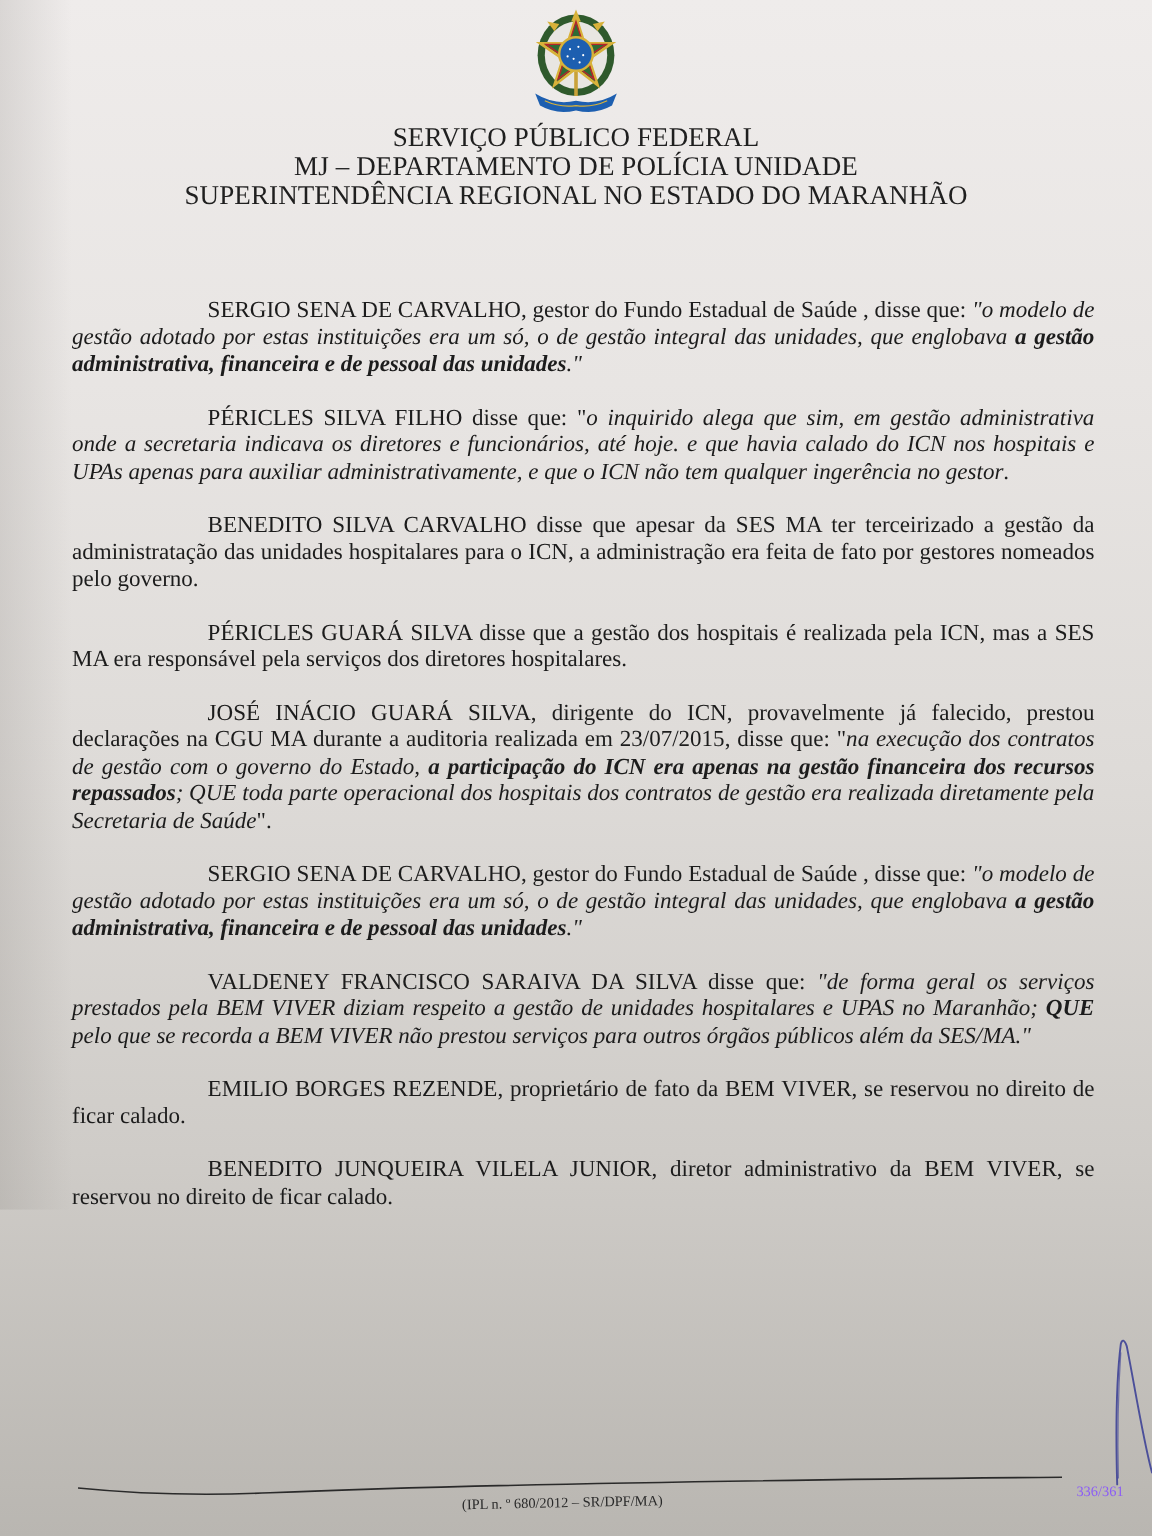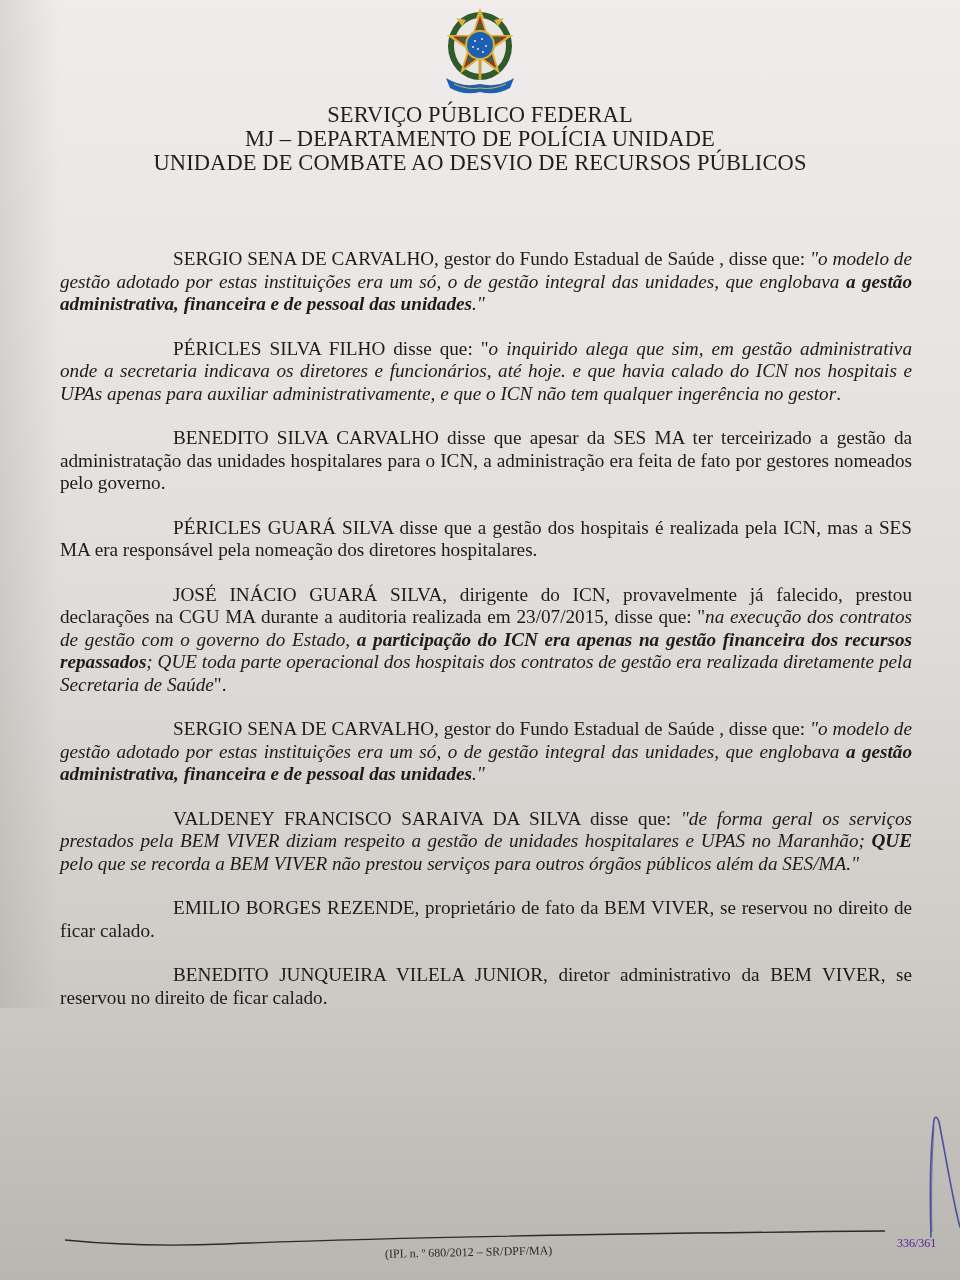--- a/index.html
+++ b/index.html
@@ -80,21 +80,21 @@
       font-size: 12px;
       color: #2a2a2a;
       transform: rotate(-1.2deg);
       white-space: nowrap;
     }
     .page-num {
       position: absolute;
       left: 897px;
       top: 1236px;
       font-size: 12px;
-      color: #4c1d95;
+      color: #8b5cf6;
       white-space: nowrap;
     }
     .signature {
       position: absolute;
       left: 925px;
       top: 1112px;
       width: 35px;
       height: 130px;
     }
   </style>
@@ -130,39 +130,39 @@
 
     <rect x="36.5" y="56" width="3" height="20" fill="#c9a23a"></rect>
 
     <path d="M4,74 Q20,84 38,80 Q56,84 72,74 L68,84 Q54,92 38,88 Q22,92 8,84 Z" fill="#1d5fb0"></path>
     <path d="M12,80 Q25,86 38,84 Q51,86 64,80" fill="none" stroke="#d8b23a" stroke-width="1"></path>
   </svg>
 
   <div class="header">
     <div>SERVIÇO PÚBLICO FEDERAL</div>
     <div>MJ – DEPARTAMENTO DE POLÍCIA UNIDADE</div>
-    <div>UNIDADE DE COMBATE AO DESVIO DE RECURSOS PÚBLICOS</div>
+    <div>SUPERINTENDÊNCIA REGIONAL NO ESTADO DO MARANHÃO</div>
   </div>
 
   <div class="body-text">
 
     <p class="para">
       <span class="name">SERGIO SENA DE CARVALHO</span><span>, gestor do Fundo Estadual de Saúde , disse que: </span><i>"o modelo de gestão adotado por estas instituições era um só, o de gestão integral das unidades, que englobava </i><i><b>a gestão administrativa, financeira e de pessoal das unidades</b></i><i>."</i>
     </p>
 
     <p class="para">
       <span class="name">PÉRICLES SILVA FILHO</span><span> disse que: "</span><i>o inquirido alega que sim, em gestão administrativa onde a secretaria indicava os diretores e funcionários, até hoje. e que havia calado do ICN nos hospitais e UPAs apenas para auxiliar administrativamente, e que o ICN não tem qualquer ingerência no gestor</i><span>.</span>
     </p>
 
     <p class="para">
       <span class="name">BENEDITO SILVA CARVALHO</span><span> disse que apesar da SES MA ter terceirizado a gestão da administratação das unidades hospitalares para o ICN, a administração era feita de fato por gestores nomeados pelo governo.</span>
     </p>
 
     <p class="para">
-      <span class="name">PÉRICLES GUARÁ SILVA</span><span> disse que a gestão dos hospitais é realizada pela ICN, mas a SES MA era responsável pela nomeação dos diretores hospitalares.</span>
+      <span class="name">PÉRICLES GUARÁ SILVA</span><span> disse que a gestão dos hospitais é realizada pela ICN, mas a SES MA era responsável pela serviços dos diretores hospitalares.</span>
     </p>
 
     <p class="para">
       <span class="name">JOSÉ INÁCIO GUARÁ SILVA</span><span>, dirigente do ICN, provavelmente já falecido, prestou declarações na CGU MA durante a auditoria realizada em 23/07/2015, disse que: "</span><i>na execução dos contratos de gestão com o governo do Estado, </i><i><b>a participação do ICN era apenas na gestão financeira dos recursos repassados</b></i><i>; QUE toda parte operacional dos hospitais dos contratos de gestão era realizada diretamente pela Secretaria de Saúde</i><span>".</span>
     </p>
 
     <p class="para">
       <span class="name">SERGIO SENA DE CARVALHO</span><span>, gestor do Fundo Estadual de Saúde , disse que: </span><i>"o modelo de gestão adotado por estas instituições era um só, o de gestão integral das unidades, que englobava </i><i><b>a gestão administrativa, financeira e de pessoal das unidades</b></i><i>."</i>
     </p>
 

